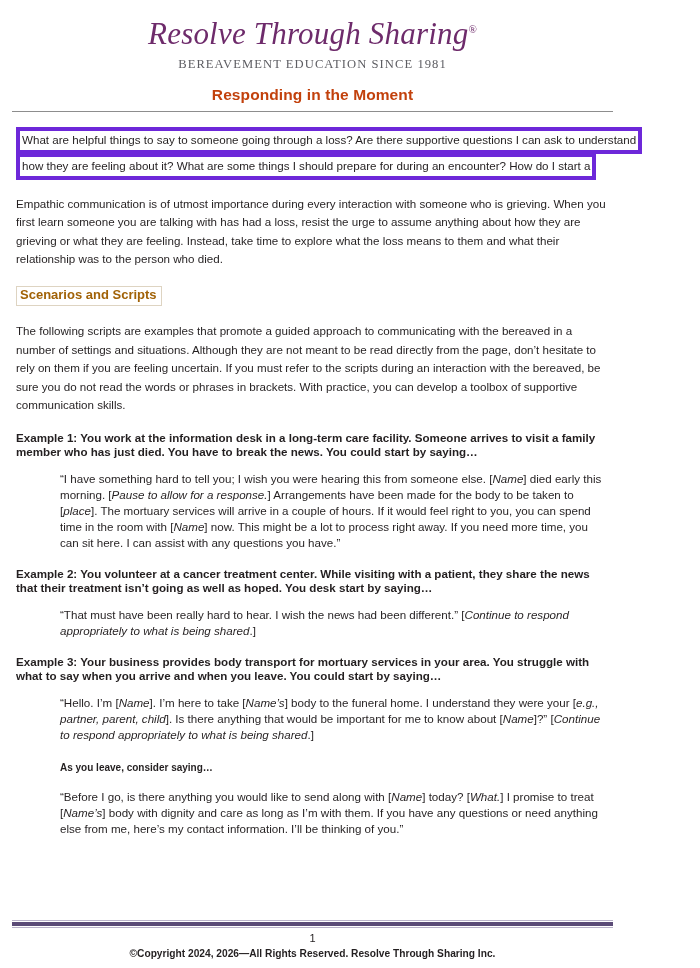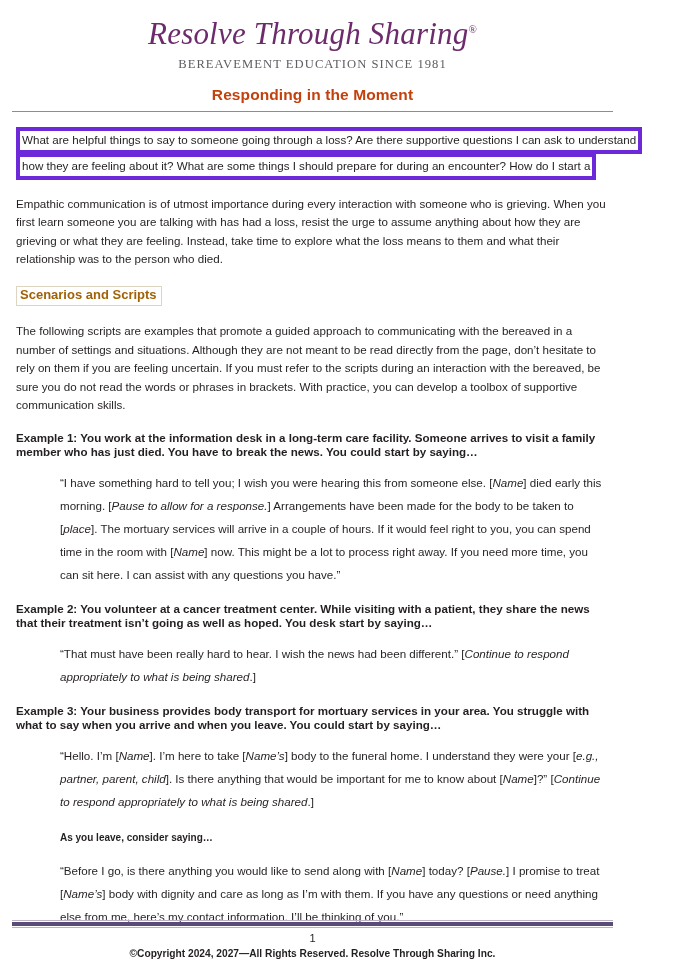--- a/index.html
+++ b/index.html
@@ -108,21 +108,21 @@
 
   .example-head {
     font-size: 11.6px;
     line-height: 14px;
     font-weight: bold;
     margin: 0;
   }
   .quote {
     margin: 0 0 0 44px;
     font-size: 11.6px;
-    line-height: 23px;
+    line-height: 16px;
   }
   .subhead {
     margin: 0 0 0 44px;
     font-size: 10px;
     line-height: 18.6px;
     font-weight: bold;
   }
   em { font-style: italic; }
 
   
@@ -213,25 +213,25 @@
 
     
     <p class="example-head">Example 3: Your business provides body transport for mortuary services in your area. You struggle with what to say when you arrive and when you leave. You could start by saying…</p>
     <div class="gap-sm"></div>
     <p class="quote">“Hello. I’m [<em>Name</em>]. I’m here to take [<em>Name’s</em>] body to the funeral home. I understand they were your [<em>e.g., partner, parent, child</em>]. Is there anything that would be important for me to know about [<em>Name</em>]?” [<em>Continue to respond appropriately to what is being shared</em>.]</p>
 
     <div class="gap-md"></div>
 
     <p class="subhead">As you leave, consider saying…</p>
     <div class="gap-sm"></div>
-    <p class="quote">“Before I go, is there anything you would like to send along with [<em>Name</em>] today? [<em>Pause.</em>] I promise to treat [<em>Name’s</em>] body with dignity and care as long as I’m with them. If you have any questions or need anything else from me, here’s my contact information. I’ll be thinking of you.”</p>
+    <p class="quote">“Before I go, is there anything you would like to send along with [<em>Name</em>] today? [<em>What.</em>] I promise to treat [<em>Name’s</em>] body with dignity and care as long as I’m with them. If you have any questions or need anything else from me, here’s my contact information. I’ll be thinking of you.”</p>
 
   </div>
 
   <div class="footer">
     <div class="rule-footer-thin"></div>
     <div class="rule-footer-thick"></div>
     <div class="rule-footer-thin2"></div>
     <div class="page-number">1</div>
-    <div class="copyright">©Copyright 2024, 2027—All Rights Reserved. Resolve Through Sharing Inc.</div>
+    <div class="copyright">©Copyright 2024, 2026—All Rights Reserved. Resolve Through Sharing Inc.</div>
   </div>
 
 </div>
 
 </body></html>

